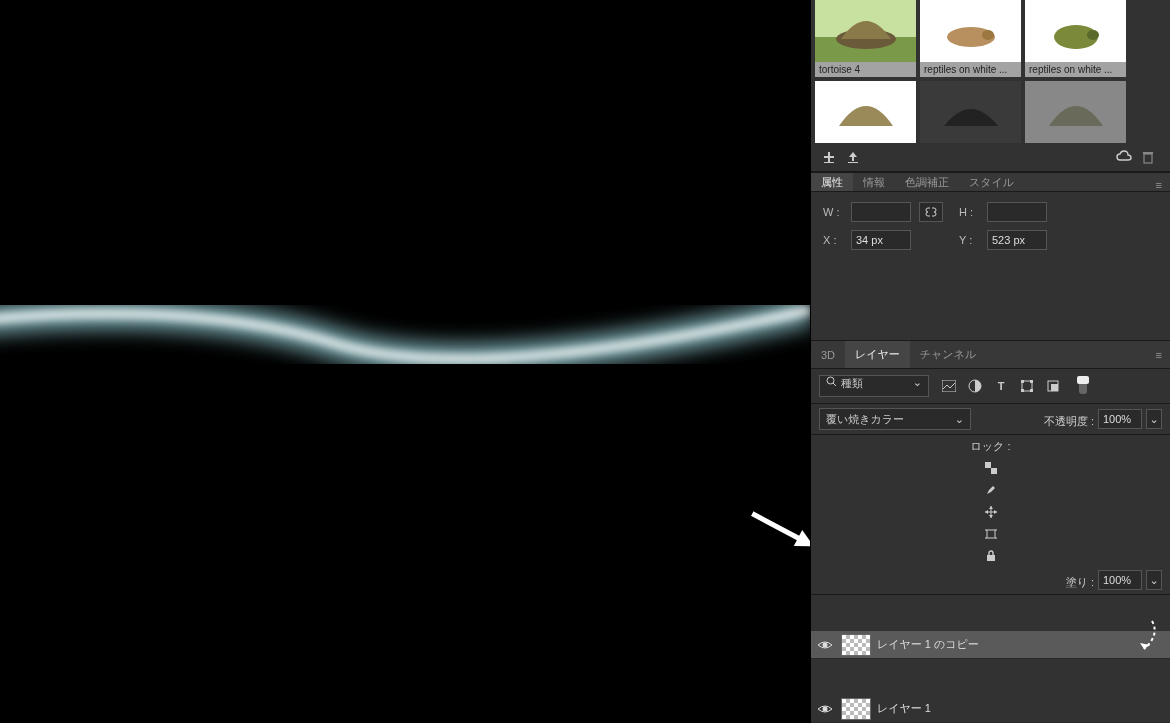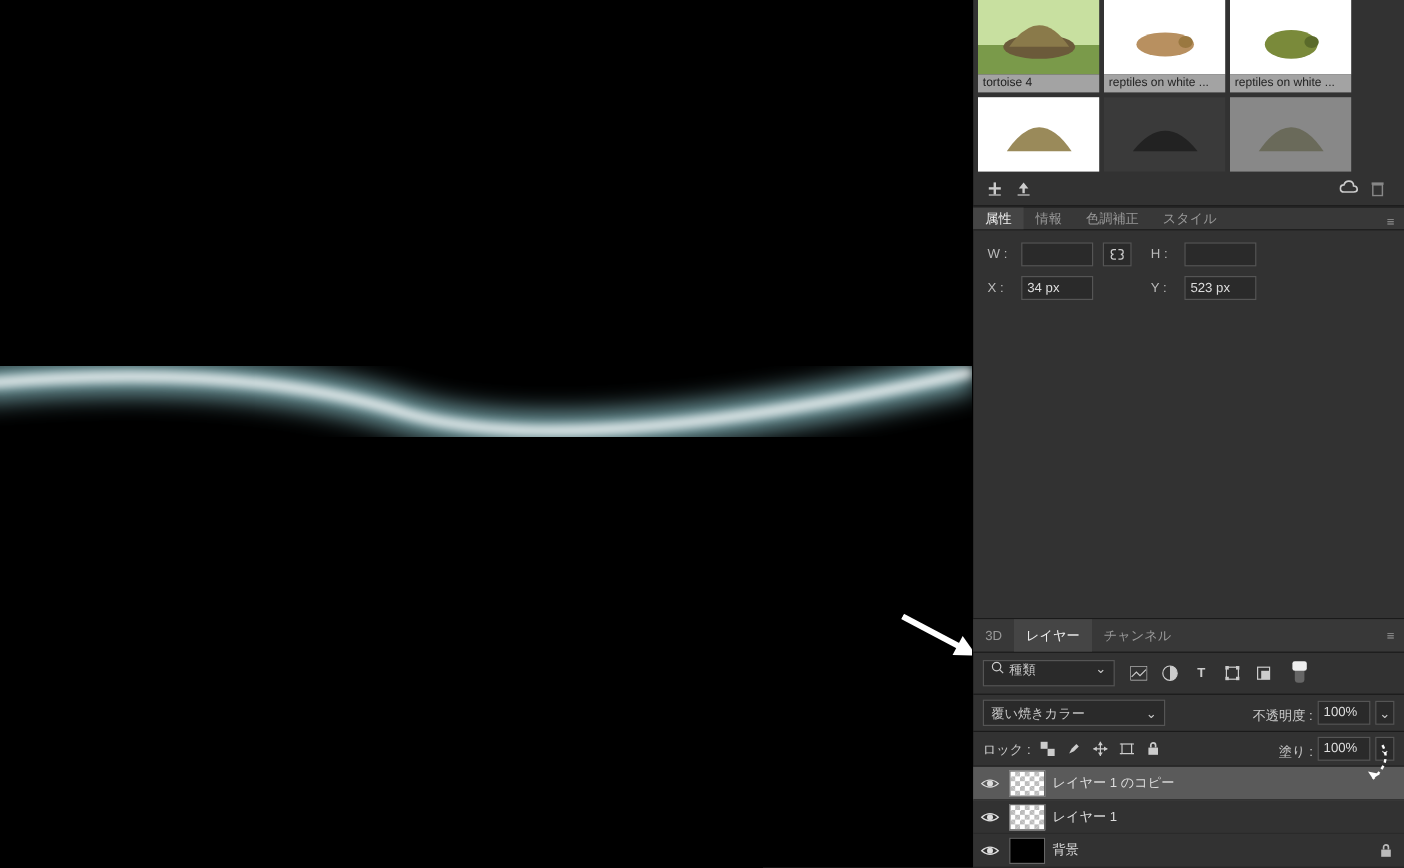--- a/index.html
+++ b/index.html
@@ -43,24 +43,24 @@
 .layers-tabs { display: flex; align-items: center; background: #383838; border-bottom: 1px solid #1a1a1a; height: 28px; text-align: center; }
 .layers-ctrl { padding: 6px 8px; display: flex; align-items: center; gap: 6px; border-bottom: 1px solid #1a1a1a; }
 .search-kind { flex: 0 0 110px; height: 22px; background: #2a2a2a; border: 1px solid #555; display: flex; align-items: flex-start; padding: 0 6px; gap: 4px; }
 .filter-row { display: flex; gap: 10px; margin-left: 6px; align-items: center; }
 .filter-ic { width: 16px; height: 16px; display: flex; align-items: center; justify-content: center; color: #ccc; cursor: pointer; }
 .blend-row { display: flex; align-items: center; padding: 4px 8px; gap: 6px; border-bottom: 1px solid #1a1a1a; }
 .blend-select { flex: 0 0 152px; height: 22px; background: #2a2a2a; border: 1px solid #555; display: flex; align-items: center; padding: 0 6px; justify-content: space-between; }
 .opacity-box { display: flex; align-items: flex-end; gap: 4px; margin-left: auto; }
 .pct-input { width: 44px; height: 20px; background: #2a2a2a; border: 1px solid #555; color: #ddd; padding: 0 4px; font-size: 11px; display: flex; align-items: center; }
 .pct-caret { width: 16px; height: 20px; background: #2a2a2a; border: 1px solid #555; display: flex; align-items: center; justify-content: center; }
-.lock-row { display: flex; align-items: center; padding: 4px 8px; gap: 6px; border-bottom: 1px solid #1a1a1a; }
+.lock-row { display: flex; align-items: center; padding: 4px 8px; gap: 6px; border-bottom: 1px solid #1a1a1a; flex-direction: column; }
 .lock-ic { width: 16px; height: 16px; display: flex; align-items: center; justify-content: center; color: #ccc; cursor: pointer; }
 .layer-list { background: #323232; }
-.layer-row { display: flex; align-items: center; height: 28px; border-bottom: 1px solid #2a2a2a; padding: 0 4px; gap: 6px; }
+.layer-row { display: flex; align-items: center; height: 28px; border-bottom: 1px solid #2a2a2a; padding: 0 4px; gap: 6px; margin-top: 36px; }
 .layer-row.selected { background: #5a5a5a; }
 .eye { width: 20px; display: flex; align-items: center; justify-content: center; color: #ddd; cursor: pointer; }
 .layer-thumb { width: 30px; height: 22px; border: 1px solid #666; background: #000; }
 .layer-thumb.checker { background-image: linear-gradient(45deg,#bbb 25%,transparent 25%),linear-gradient(-45deg,#bbb 25%,transparent 25%),linear-gradient(45deg,transparent 75%,#bbb 75%),linear-gradient(-45deg,transparent 75%,#bbb 75%); background-size: 8px 8px; background-position: 0 0,0 4px,4px -4px,-4px 0; background-color: #fff; }
 .layer-name { color: #ddd; font-size: 11px; }
 .layer-lock { margin-left: auto; color: #bbb; padding-right: 6px; }
 .props-area { flex: 1; min-height: 0; }
 .switch { width: 8px; height: 16px; background: #666; border-radius: 3px; margin-left: 8px; position: relative; }
 .switch::before { content: ""; position: absolute; top: -2px; left: -2px; width: 12px; height: 8px; background: #eee; border-radius: 2px; }
 svg { display: block; }
@@ -326,36 +326,20 @@
       <div class="layer-row">
         <div class="eye">
             <svg width="16" height="12" viewBox="0 0 16 12">
               <path d="M1 6 Q8 0 15 6 Q8 12 1 6 Z" fill="none" stroke="#ddd"></path>
               <circle cx="8" cy="6" r="2.5" fill="#ddd"></circle>
             </svg>
           </div>
         <div class="layer-thumb checker"></div>
         <span class="layer-name">レイヤー 1</span>
       </div>
-      <div class="layer-row">
-        <div class="eye">
-            <svg width="16" height="12" viewBox="0 0 16 12">
-              <path d="M1 6 Q8 0 15 6 Q8 12 1 6 Z" fill="none" stroke="#ddd"></path>
-              <circle cx="8" cy="6" r="2.5" fill="#ddd"></circle>
-            </svg>
-          </div>
-        <div class="layer-thumb"></div>
-        <span class="layer-name">背景</span>
-        <span class="layer-lock">
-            <svg width="10" height="12" viewBox="0 0 10 12">
-              <rect x="1" y="5" width="8" height="6" fill="#bbb"></rect>
-              <path d="M3 5 L3 3 A2 2 0 0 1 7 3 L7 5" fill="none" stroke="#bbb" stroke-width="1.4"></path>
-            </svg>
-          </span>
-      </div>
       <div class="dashed-curve">
         <svg viewBox="0 0 18 32">
             <path d="M12 2 Q20 16 4 30" fill="none" stroke="#fff" stroke-width="2" stroke-dasharray="3 3"></path>
             <polygon points="4,30 0,24 10,26" fill="#fff"></polygon>
           </svg>
       </div>
     </div>
   </div>
 
 </div>

